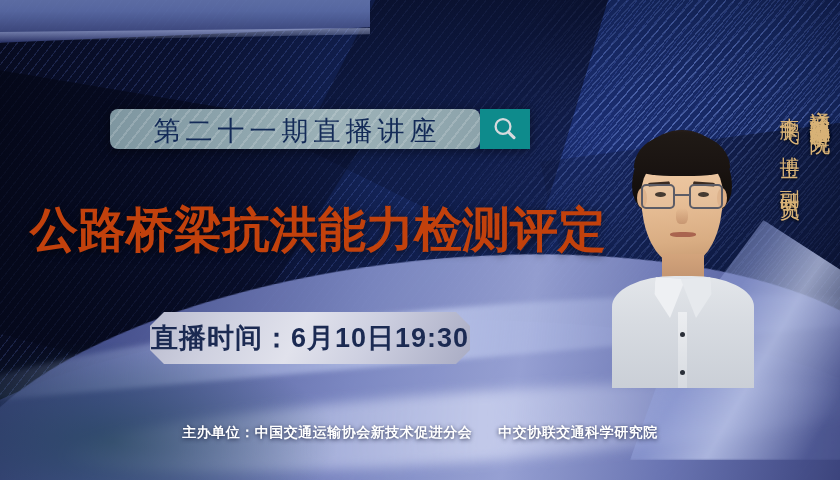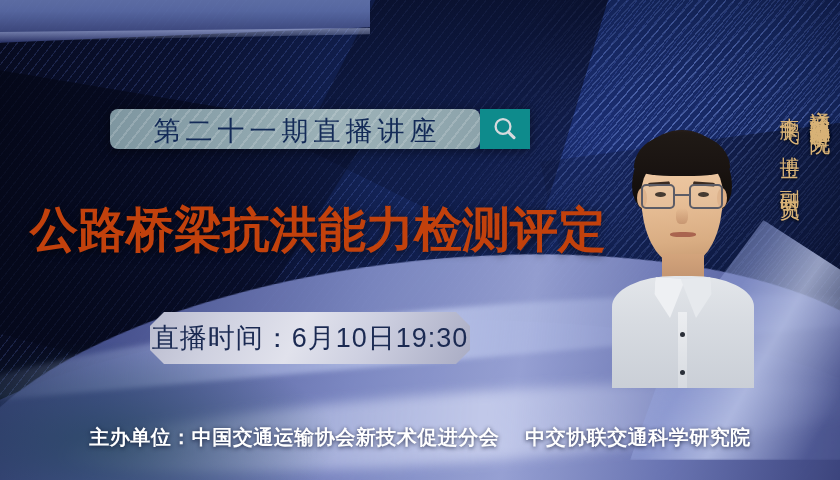--- a/index.html
+++ b/index.html
@@ -188,21 +188,21 @@
   
   .time-badge{
     position:absolute; left:150px; top:312px;
     width:320px; height:52px;
     background:linear-gradient(118deg,#b9bbce 0%,#cfd1e0 22%,#e1e2ec 46%,#cdcfe0 68%,#a9acc4 100%);
     clip-path:polygon(14px 0, calc(100% - 14px) 0, 100% 14px, 100% calc(100% - 14px), calc(100% - 14px) 100%, 14px 100%, 0 calc(100% - 14px), 0 14px);
     display:flex; align-items:center; justify-content:center;
     box-shadow:0 4px 14px rgba(0,0,0,.5);
   }
   .time-badge-text{
-    font-size:27px; font-weight:400;
+    font-size:27px; font-weight:700;
     color:#1b2a52; letter-spacing:1px;
     white-space:nowrap;
   }
 
   
   .portrait{
     position:absolute; left:610px; top:126px;
     width:144px; height:262px;
     overflow:hidden;
   }
@@ -312,21 +312,21 @@
   .vtext-name{
     right:36px; top:102px;
     font-size:20px; letter-spacing:4px;
   }
 
   
   .footer{
     position:absolute; left:0; right:0; top:424px;
     text-align:center;
     color:#ffffff;
-    font-size:20px; font-weight:700;
+    font-size:14px; font-weight:700;
     letter-spacing:.5px;
     text-shadow:0 1px 4px rgba(10,16,45,.8);
   }
   .footer span{ white-space:nowrap; }
   .footer .gap{ display:inline-block; width:26px; }
 </style>
 </head>
 <body>
 
 <div id="poster">

